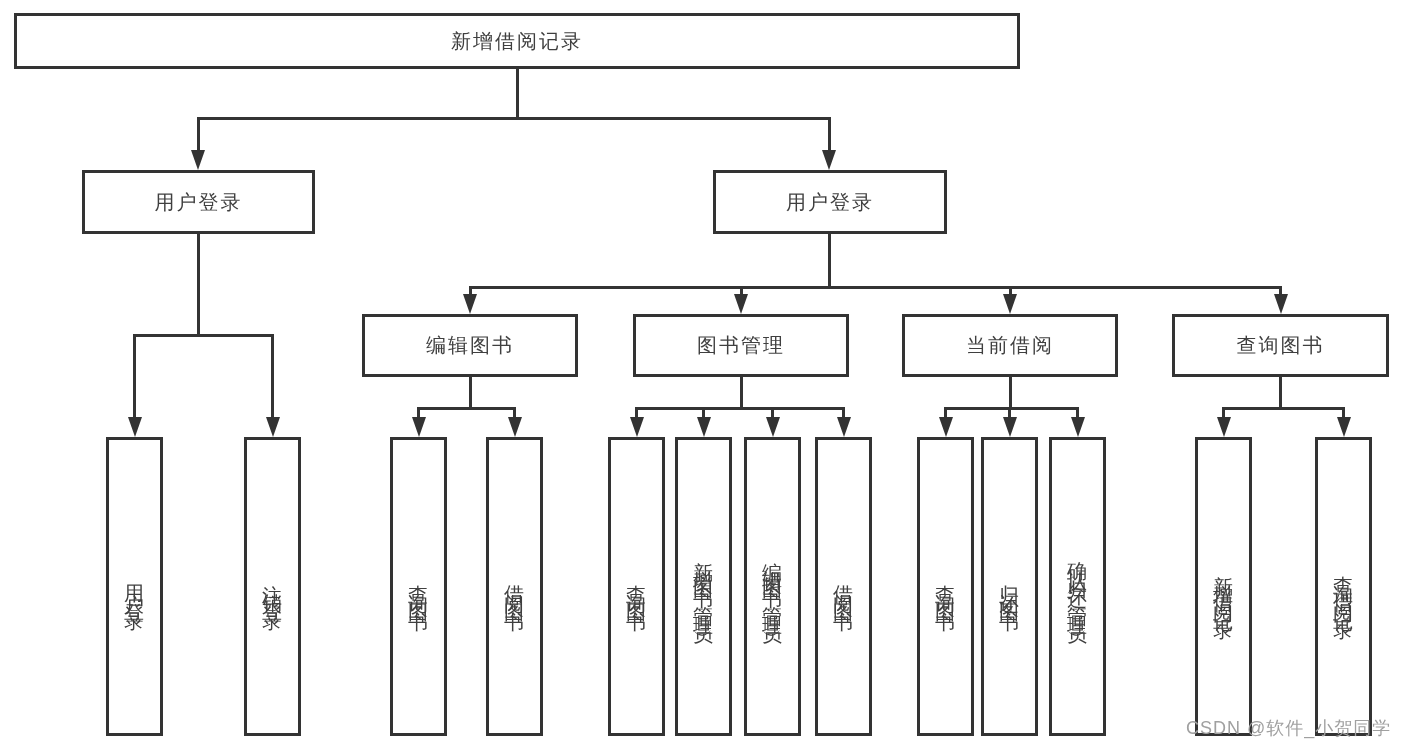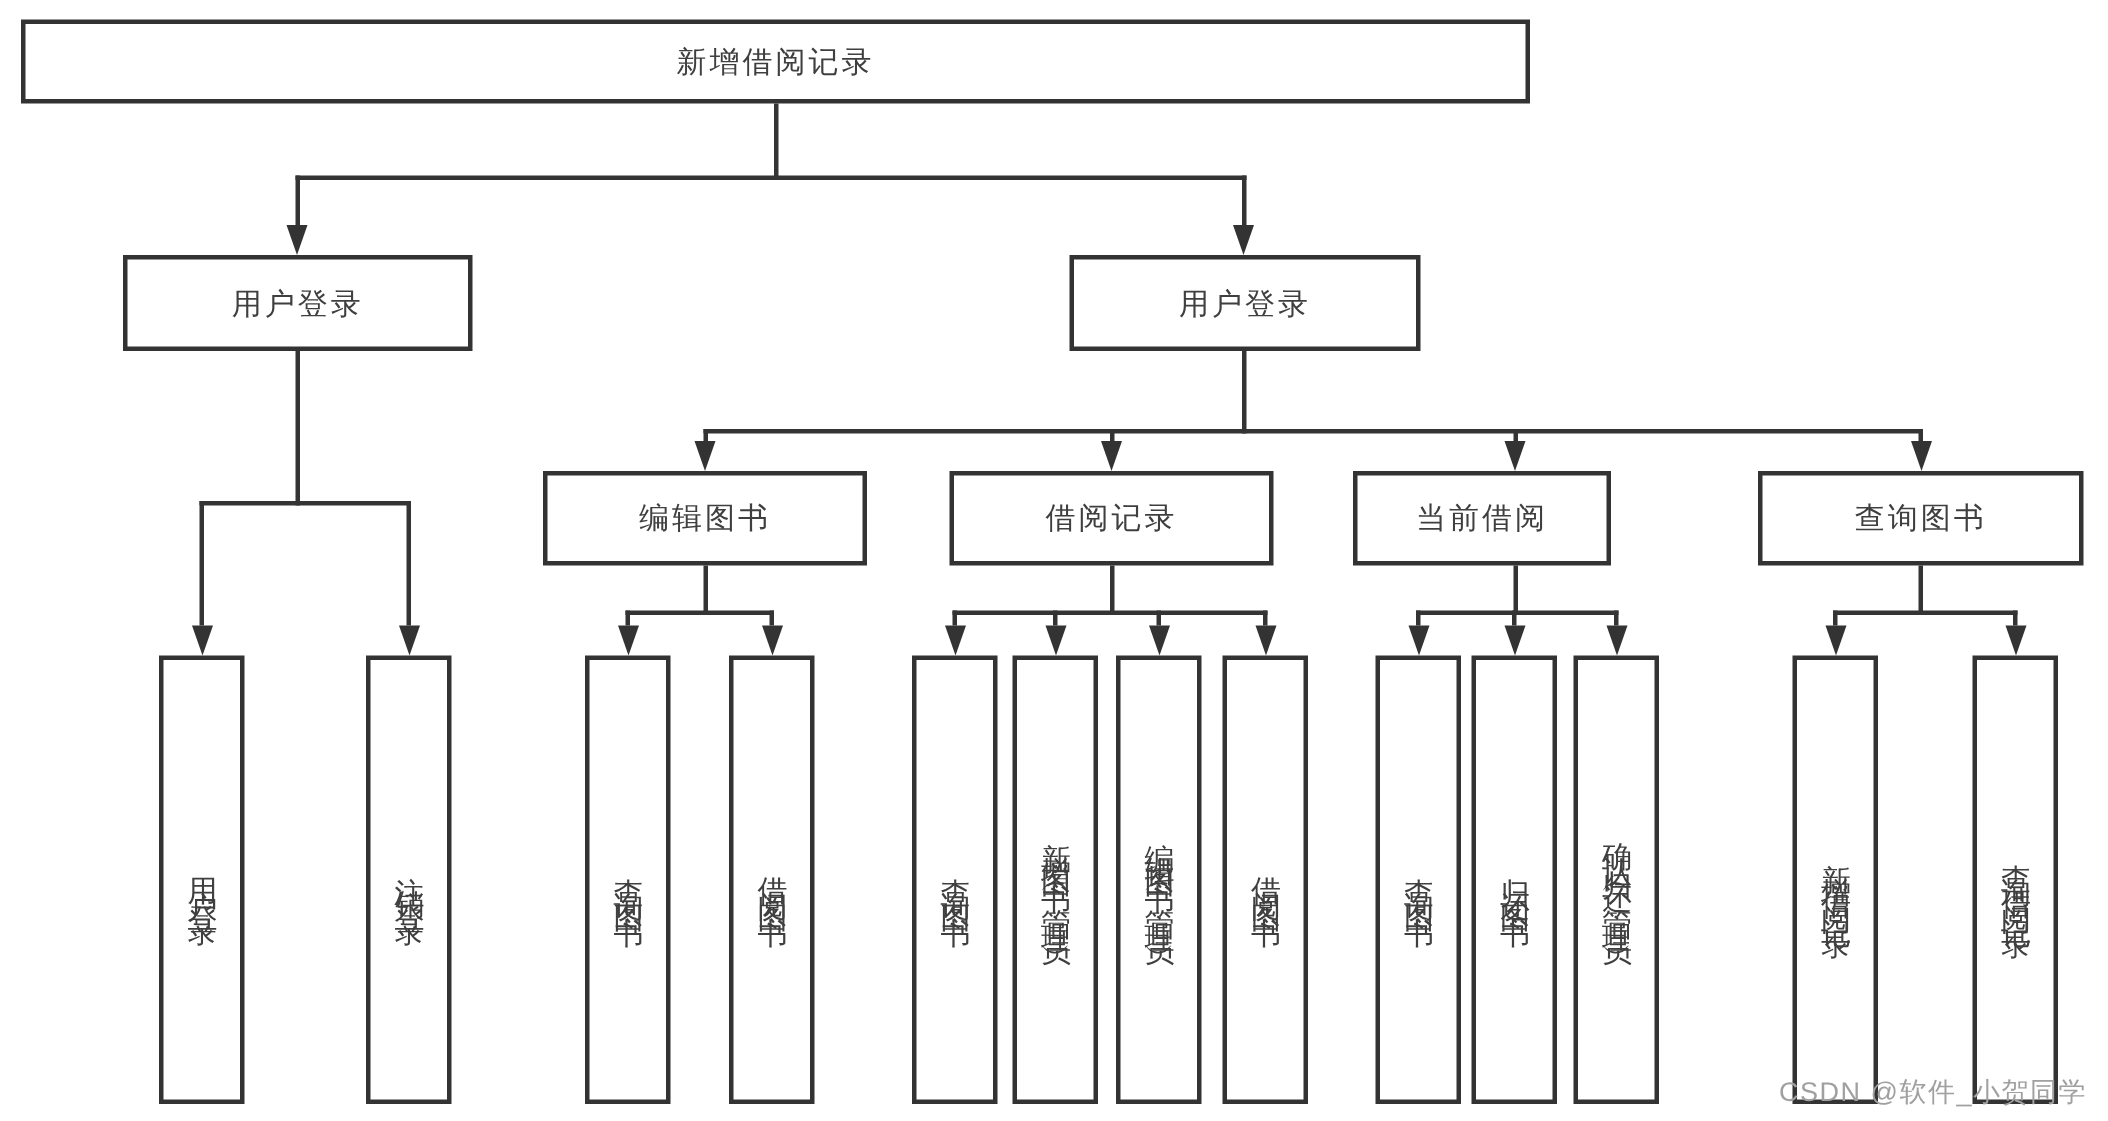--- a/index.html
+++ b/index.html
@@ -57,21 +57,21 @@
     white-space: nowrap;
     z-index: 5;
   }
 
   
   .n-root  { left: 14px;  top: 13px;  width: 1006px; height: 56px; }
   .n-l2a   { left: 82px;  top: 170px; width: 233px;  height: 64px; }
   .n-l2b   { left: 713px; top: 170px; width: 234px;  height: 64px; }
   .n-l3a   { left: 362px; top: 314px; width: 216px;  height: 63px; }
   .n-l3b   { left: 633px; top: 314px; width: 216px;  height: 63px; }
-  .n-l3c   { left: 902px; top: 314px; width: 172px;  height: 63px; text-align: right; }
+  .n-l3c   { left: 902px; top: 314px; width: 216px;  height: 63px; text-align: right; }
   .n-l3d   { left: 1172px; top: 314px; width: 217px; height: 63px; }
   .leaf    { top: 437px; width: 57px; height: 299px; }
   .n-f01 { left: 106px; }
   .n-f02 { left: 244px; }
   .n-f03 { left: 390px; }
   .n-f04 { left: 486px; }
   .n-f05 { left: 608px; }
   .n-f06 { left: 675px; }
   .n-f07 { left: 744px; }
   .n-f08 { left: 815px; }
@@ -94,21 +94,21 @@
     <span class="label">用户登录</span>
   </div>
   <div class="node hnode n-l2b">
     <span class="label">用户登录</span>
   </div>
 
   <div class="node hnode n-l3a">
     <span class="label">编辑图书</span>
   </div>
   <div class="node hnode n-l3b">
-    <span class="label">借阅记录</span>
+    <span class="label">图书管理</span>
   </div>
   <div class="node hnode n-l3c">
     <span class="label">当前借阅</span>
   </div>
   <div class="node hnode n-l3d">
     <span class="label">查询图书</span>
   </div>
 
   <div class="node vnode leaf n-f01">
     <span class="label">用户登录</span>

